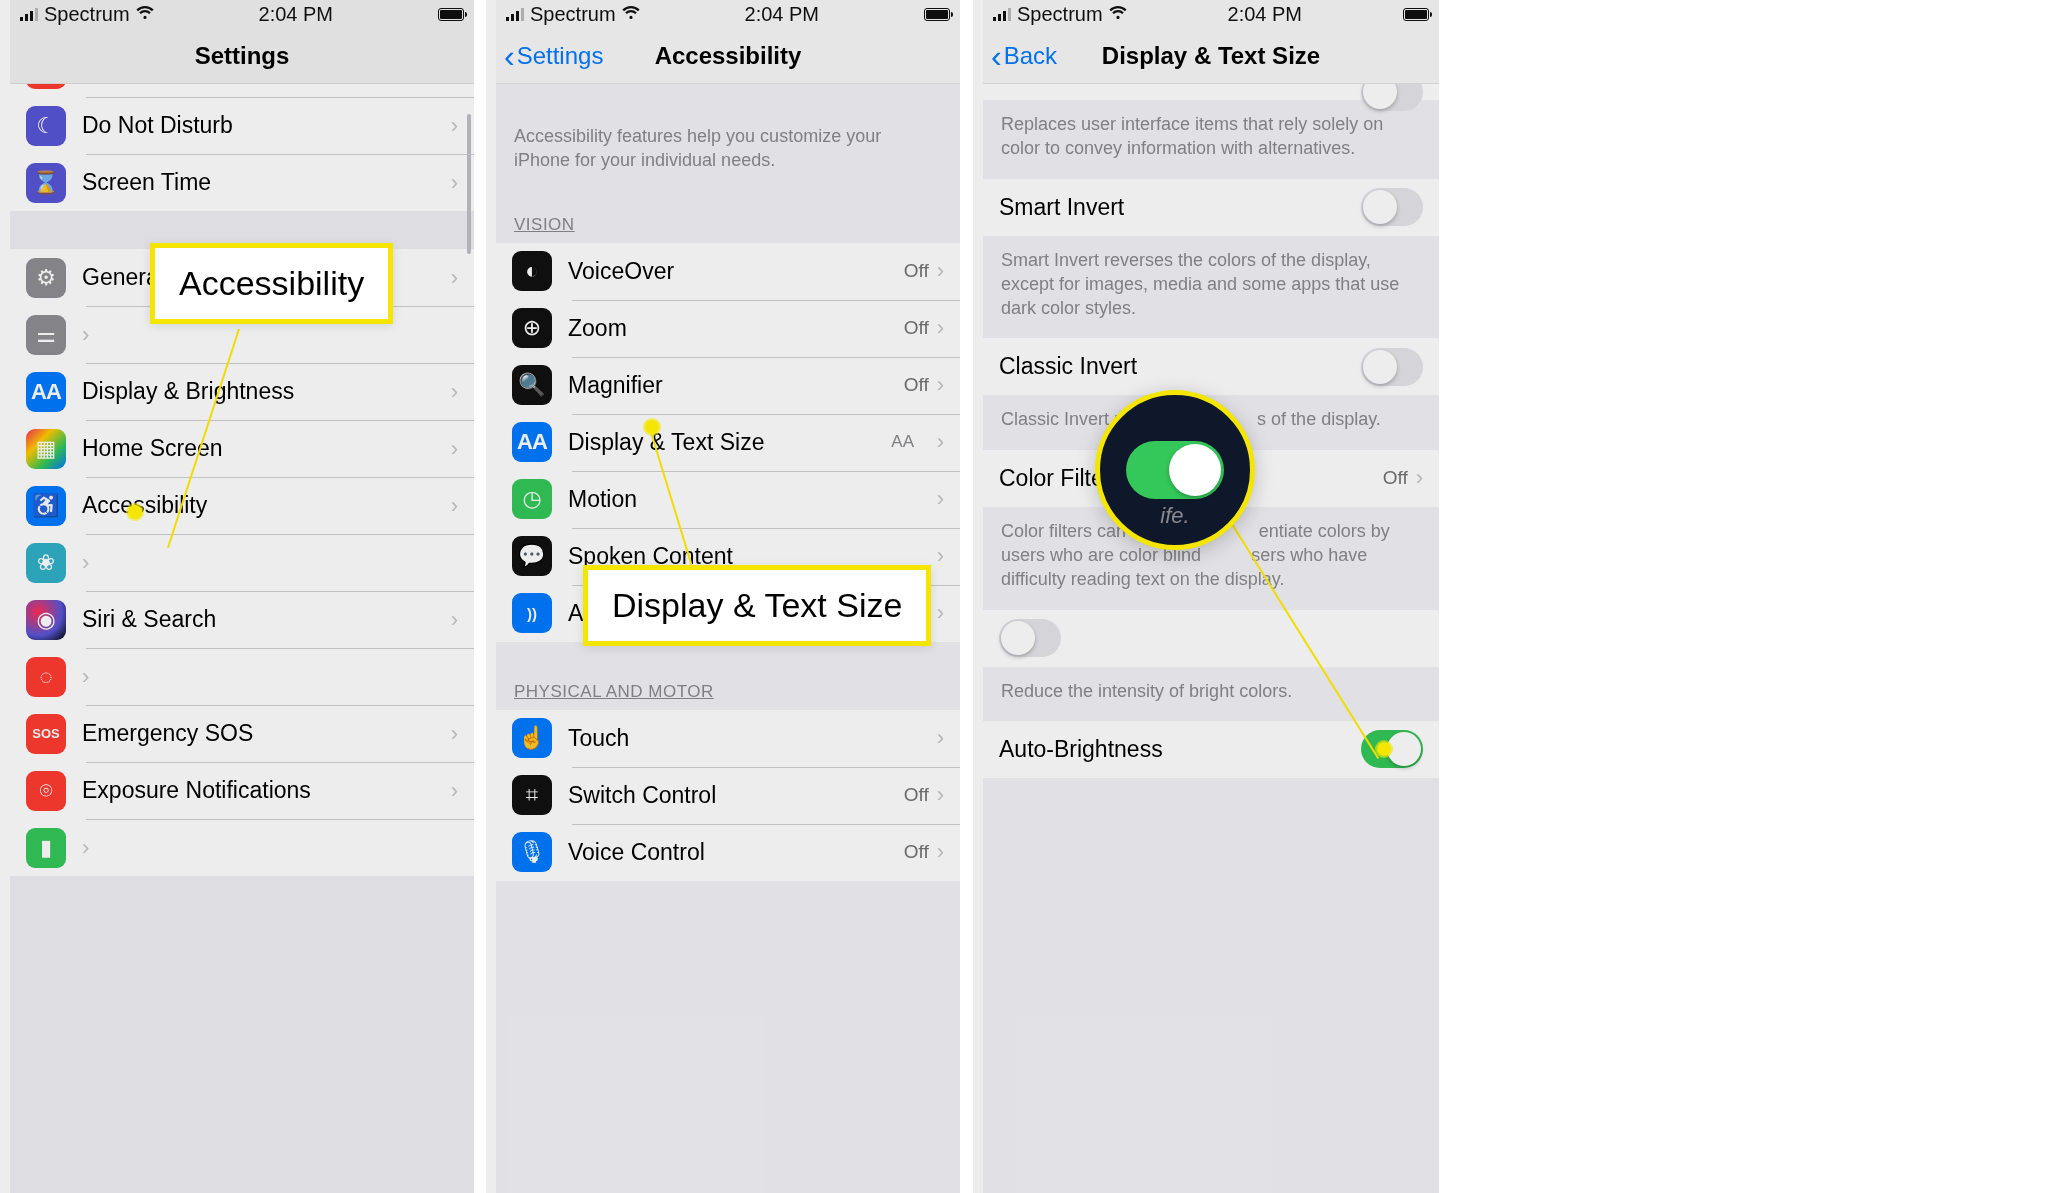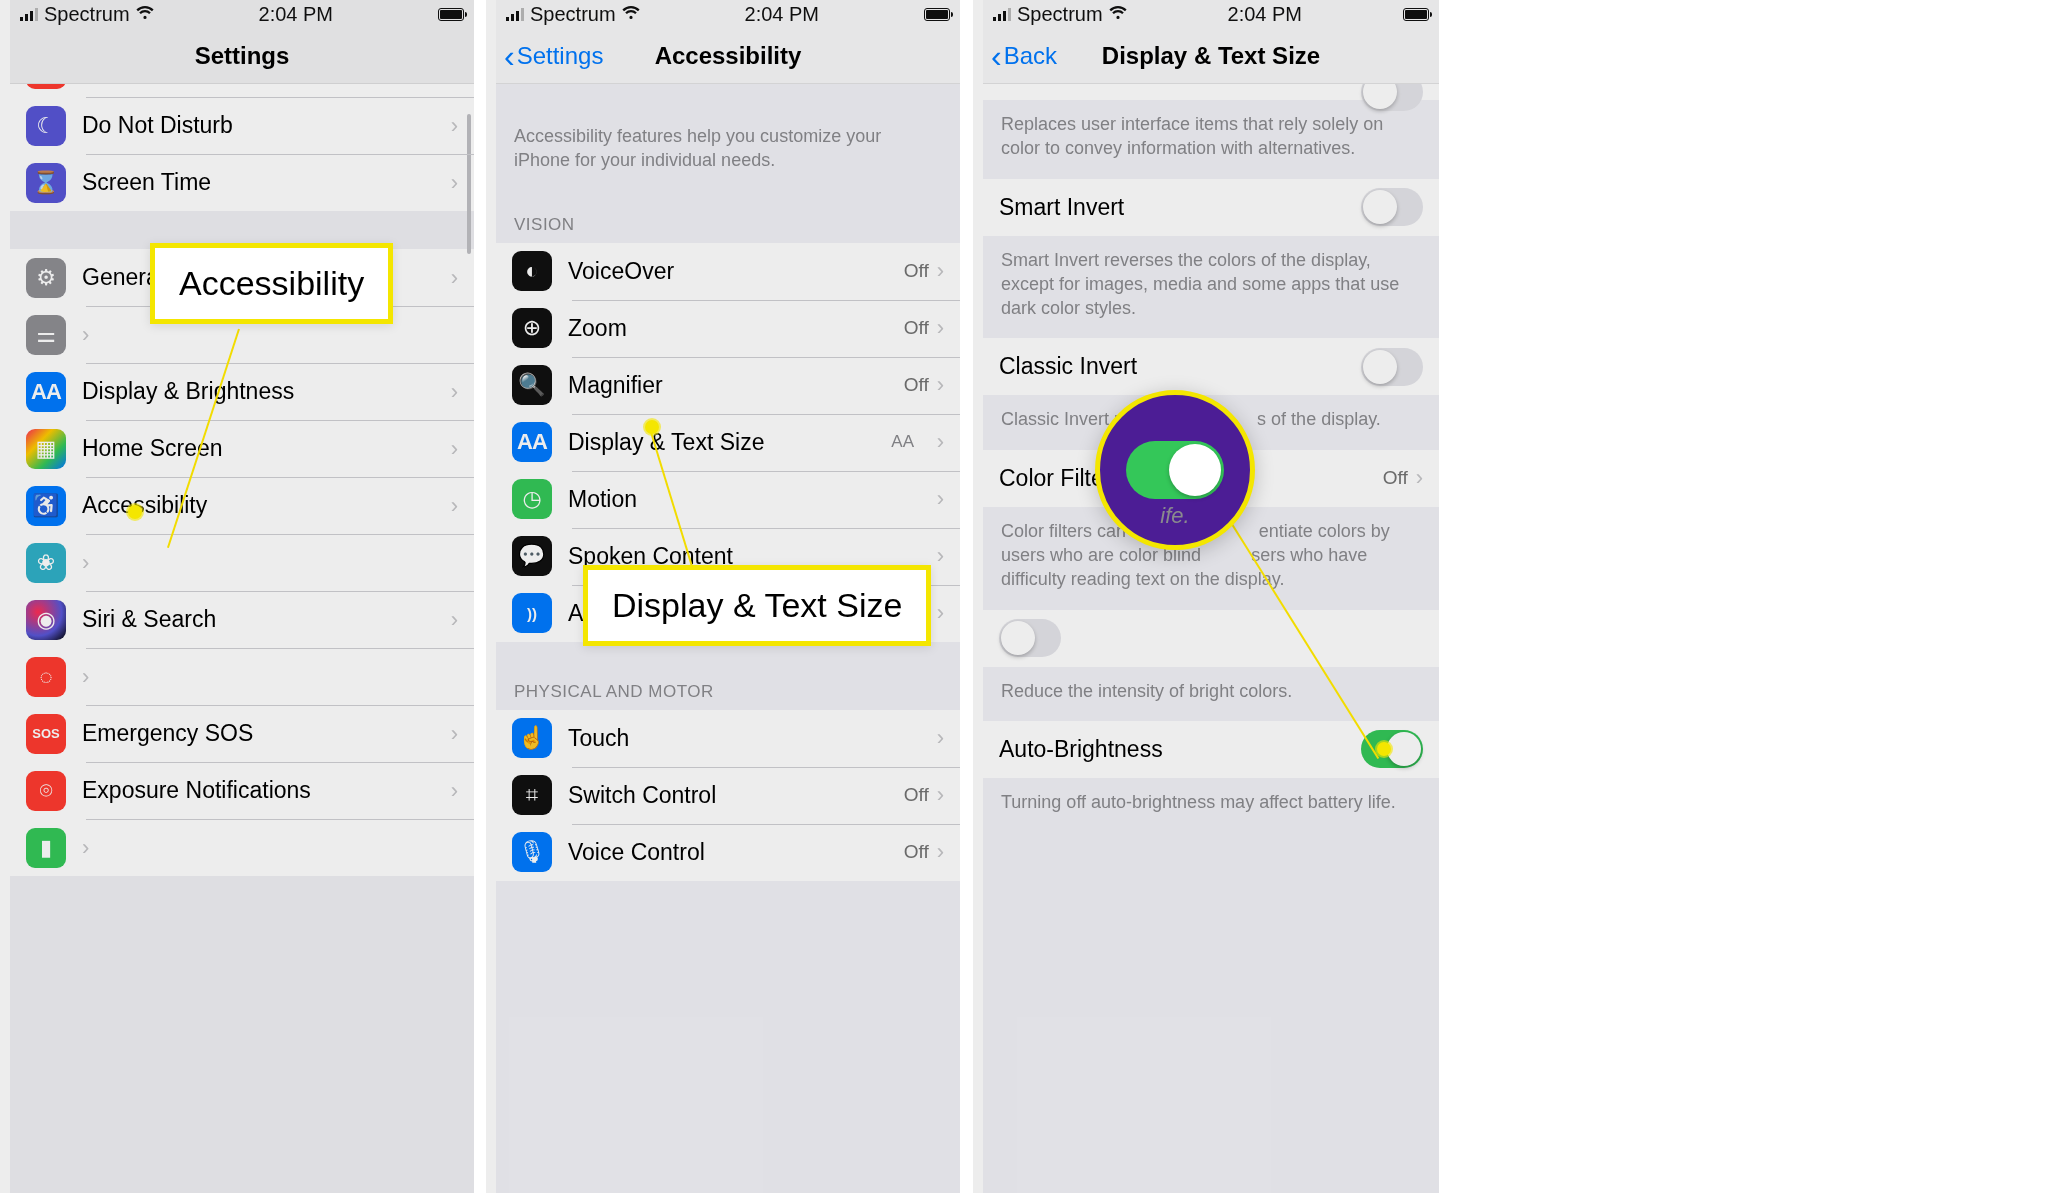--- a/index.html
+++ b/index.html
@@ -31,21 +31,21 @@
 
   
   .navbar { height:56px; position:relative; display:flex; align-items:center; justify-content:center; border-bottom:0.5px solid rgba(0,0,0,0.08); }
   .navbar .title { font-size:24px; font-weight:600; color:#000; }
   .navbar .back { position:absolute; left:8px; top:0; bottom:0; display:flex; align-items:center; gap:2px; color:#007aff; font-size:24px; }
   .navbar .back .chev { font-size:32px; line-height:1; font-weight:400; }
 
   .scroll { height: calc(1193px - 28px - 56px); overflow:auto; background:#f2f2f7; }
   .phone-1 .scroll { background:#efeff4; }
   .phone .scroll::-webkit-scrollbar { width:0; }
-  .group-header { padding:24px 18px 8px 18px; font-size:17px; color:#8a8a8e; text-transform:uppercase; letter-spacing:0.5px; }
+  .group-header { padding:24px 18px 8px 18px; font-size:17px; color:#8a8a8e; text-transform:uppercase; letter-spacing:0.5px;text-decoration:underline; }
   .group-note { padding:12px 18px 18px 18px; font-size:18px; color:#8a8a8e; line-height:1.35; }
   .rows { background:#fff; }
   .row { display:flex; align-items:center; height:57px; padding:0 16px; position:relative; }
   .row + .row::before { content:""; position:absolute; left:76px; right:0; top:0; height:0.5px; background:#d0d0d4; }
   .row .icon { width:40px; height:40px; border-radius:9px; display:flex; align-items:center; justify-content:center; margin-right:16px; flex:none; }
   .row .icon svg, .row .icon span.g { color:#fff; font-size:22px; }
   .row .label { flex:1; font-size:23px; color:#000; }
   .row .detail { font-size:19px; color:#737373; margin-right:8px; }
   .row .chevron { color:#c6c6c9; font-size:22px; }
   .row .tinylabel { position:absolute; right:46px; font-size:17px; color:#8a8a8e; }
@@ -63,21 +63,21 @@
   .phone-1 .navbar, .phone-1 .status-bar { background:#f2f2f3; }
 
   
   .callout { position:absolute; background:#fff; border:5px solid #f4e600; padding:16px 24px; font-size:32px; font-weight:500; color:#000; z-index:40; box-shadow:0 2px 10px rgba(0,0,0,0.1); }
   .callout-1 { left:150px; top:243px; font-size:34px; }
   .callout-2 { left:583px; top:565px; font-size:34px; }
   .ptr-line { position:absolute; background:#f2dc00; height:2px; transform-origin:left center; z-index:38; }
   .ptr-dot { position:absolute; width:14px; height:14px; border-radius:50%; background:#f4e600; z-index:39; box-shadow:0 0 0 2px rgba(244,230,0,0.6); }
 
   
-  .magnifier { position:absolute; width:160px; height:160px; border-radius:50%; border:5px solid #f4e600; background:#4c1d95; z-index:50; box-shadow:0 4px 20px rgba(0,0,0,0.2); display:flex; align-items:center; justify-content:center; overflow:hidden; }
+  .magnifier { position:absolute; width:160px; height:160px; border-radius:50%; border:5px solid #f4e600; background:#0f172a; z-index:50; box-shadow:0 4px 20px rgba(0,0,0,0.2); display:flex; align-items:center; justify-content:center; overflow:hidden; }
   .magnifier .toggle-big { width:98px; height:58px; border-radius:58px; background:#34c759; position:relative; }
   .magnifier .toggle-big::after { content:""; position:absolute; top:3px; right:3px; width:52px; height:52px; border-radius:50%; background:#fff; box-shadow:0 2px 4px rgba(0,0,0,0.25); }
   .magnifier .bgtext { position:absolute; bottom:16px; font-size:22px; color:#8a8a8e; font-style:italic;}
 
   
   .bg-gray   { background:#8e8e93; }
   .bg-purple { background:#5856d6; }
   .bg-blue   { background:#007aff; }
   .bg-teal   { background:#30b0c7; }
   .bg-green  { background:#34c759; }
@@ -428,21 +428,20 @@
       <div class="group-note">Reduce the intensity of bright colors.</div>
 
       <div class="rows noleft">
         <div class="row">
           <div class="label">Auto-Brightness</div>
           <div class="toggle on">
               <div class="knob"></div>
             </div>
         </div>
       </div>
-      <div class="group-note">Turning off auto-brightness may affect battery life.</div>
     </div>
   </div>
 
   <div class="callout callout-1">Accessibility</div>
   <div class="ptr-line" style="left:239px; top:328px; width:230px; transform:rotate(108deg);"></div>
   <div class="ptr-dot" style="left:128px; top:505px;"></div>
 
   <div class="callout callout-2">Display &amp; Text Size</div>
   <div class="ptr-line" style="left:650px; top:428px; width:180px; transform:rotate(73deg);"></div>
   <div class="ptr-dot" style="left:645px; top:420px;"></div>

